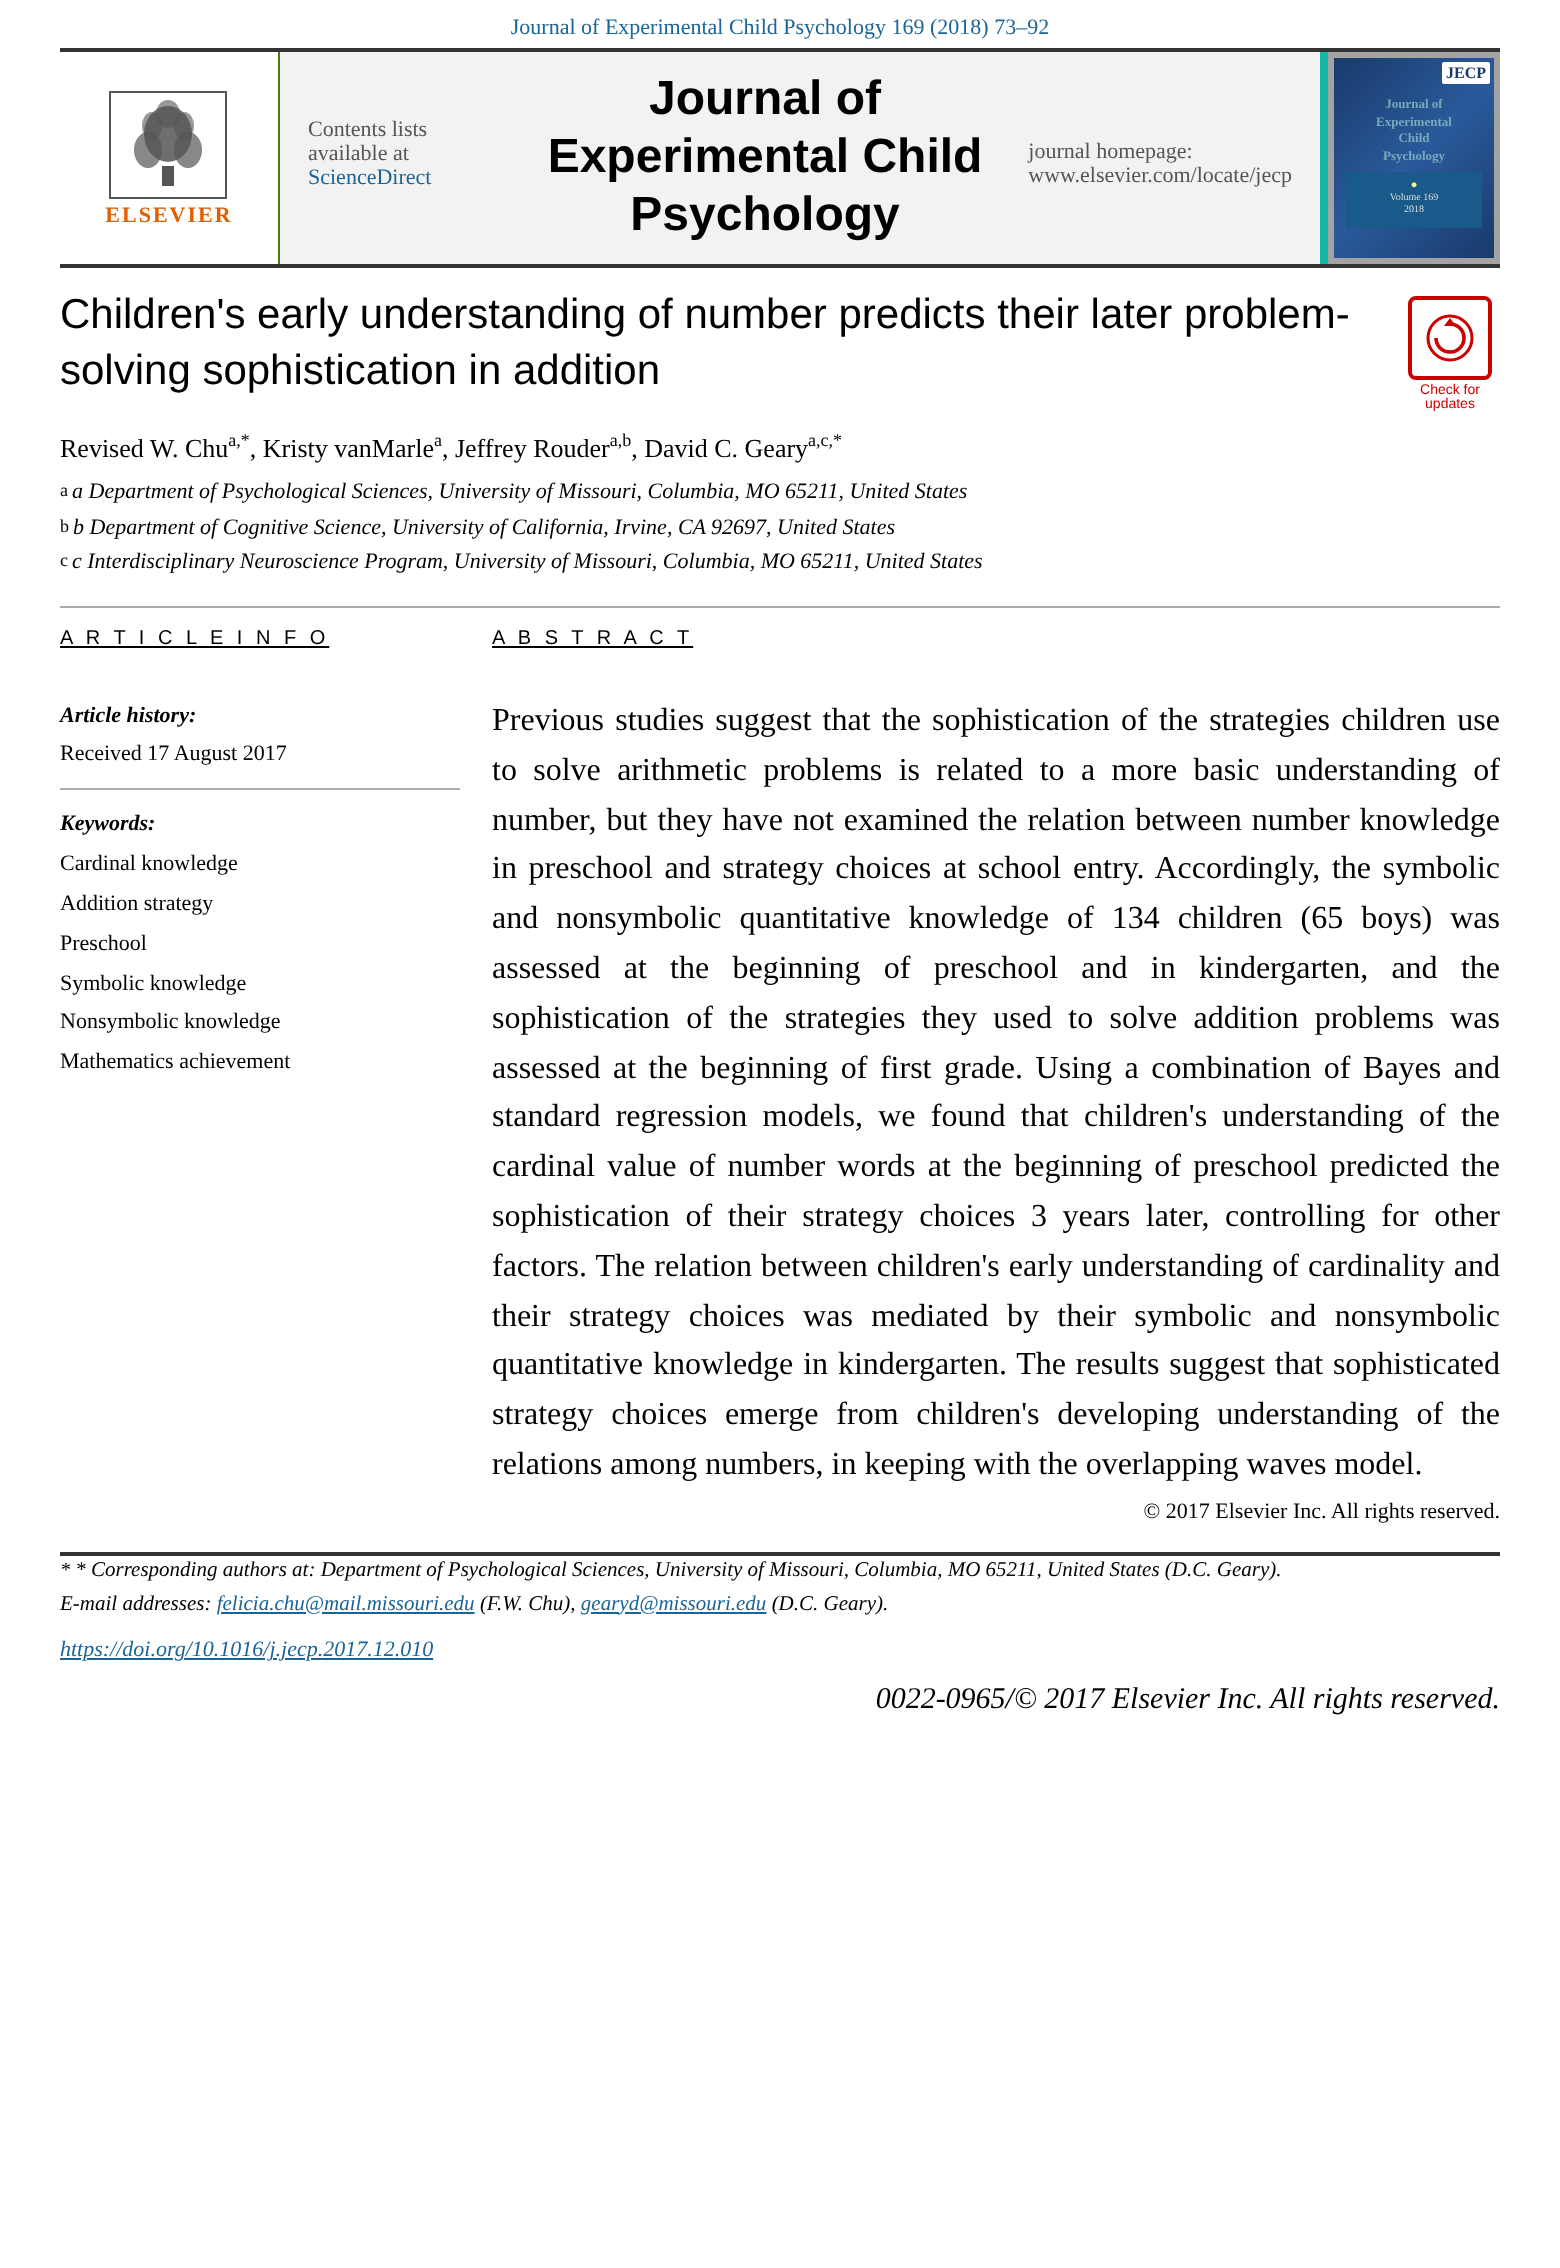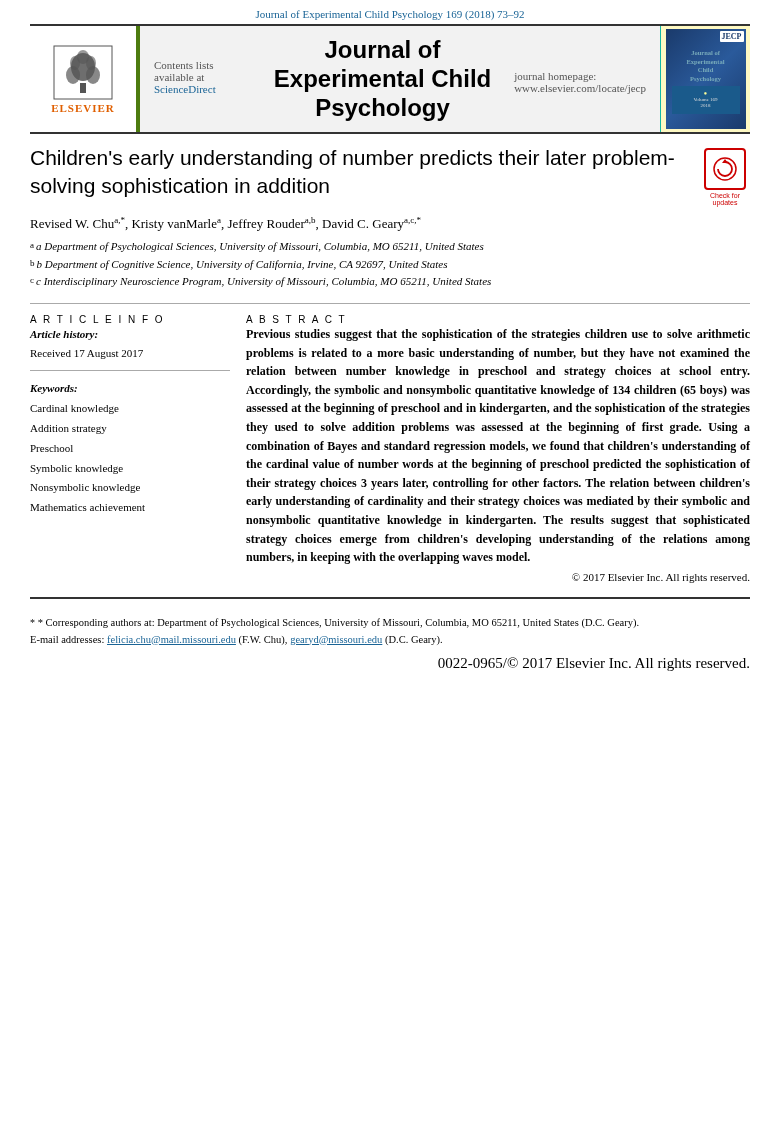--- a/index.html
+++ b/index.html
@@ -23,21 +23,21 @@
       border-top: 2px solid #333;
       border-bottom: 2px solid #333;
       display: flex;
       align-items: stretch;
       margin: 0 30px;
     }
 
     .header-left {
       width: 110px;
       min-width: 110px;
-      border-right: 4px solid #4d7c0f;
+      border-right: 1px solid #4d7c0f;
       display: flex;
       flex-direction: column;
       align-items: center;
       justify-content: center;
       padding: 8px 6px;
     }
 
     .elsevier-logo {
       display: flex;
       flex-direction: column;
@@ -89,25 +89,25 @@
 
     .journal-homepage {
       font-size: 11px;
       color: #555;
       margin-top: 5px;
     }
 
     .header-right {
       width: 90px;
       min-width: 90px;
-      border-left: 1px solid #14b8a6;
+      border-left: 4px solid #14b8a6;
       display: flex;
       align-items: center;
       justify-content: center;
-      background: #fef9c3;
+      background: #a3a3a3;
     }
 
     .jecp-cover {
       width: 80px;
       height: 100px;
       background: linear-gradient(135deg, #1a3a6b 0%, #2a5a9b 50%, #1a3a6b 100%);
       display: flex;
       flex-direction: column;
       align-items: center;
       justify-content: flex-start;
@@ -221,21 +221,22 @@
     .abstract-col {
       flex: 1;
     }
 
     .section-label {
       font-size: 10px;
       letter-spacing: 2px;
       font-family: Arial, sans-serif;
       font-weight: normal;
       color: #000;
-      margin-bottom: 0;
+      margin-bottom: 24px;
+      text-decoration: underline;
     }
 
     .info-divider {
       border: none;
       border-top: 1px solid #aaa;
       margin: 8px 0;
     }
 
     .article-history {
       font-size: 11px;
@@ -253,43 +254,43 @@
       line-height: 1.8;
     }
 
     .keywords-label {
       font-style: italic;
       font-size: 11px;
       font-weight: bold;
     }
 
     .abstract-text {
-      font-size: 12px;
+      font-size: 16px;
       line-height: 1.55;
       text-align: justify;
-      font-weight: bold;
     }
 
     .copyright-line {
       font-size: 11px;
       text-align: right;
       margin-top: 4px;
       color: #000;
     }
 
     .bottom-divider {
       border: none;
       border-top: 2px solid #333;
       margin: 14px 30px 0;
     }
 
     .footnotes-section {
-      margin: 16px 30px 0;
+      margin: 0 30px 0;
       font-size: 10.5px;
       line-height: 1.6;
+      font-style: italic;
     }
 
     .footnote-star {
       font-size: 10px;
     }
 
     .email-link {
       color: #1a6496;
       text-decoration: underline;
     }
@@ -438,14 +439,15 @@
 <div class="footnotes-section">
   <div>
     <span class="footnote-star">*</span>
     <span>* Corresponding authors at: Department of Psychological Sciences, University of Missouri, Columbia, MO 65211, United States (D.C. Geary).</span>
   </div>
   <div>
     <span>E-mail addresses:</span>
     <a class="email-link" href="#">felicia.chu@mail.missouri.edu</a><span> (F.W. Chu),</span>
     <a class="email-link" href="#">gearyd@missouri.edu</a><span> (D.C. Geary).</span>
   </div>
+  <a class="doi-link" href="#">https://doi.org/10.1016/j.jecp.2017.12.010</a>
   <div class="issn-line">0022-0965/© 2017 Elsevier Inc. All rights reserved.</div>
 </div>
 
 </body></html>

